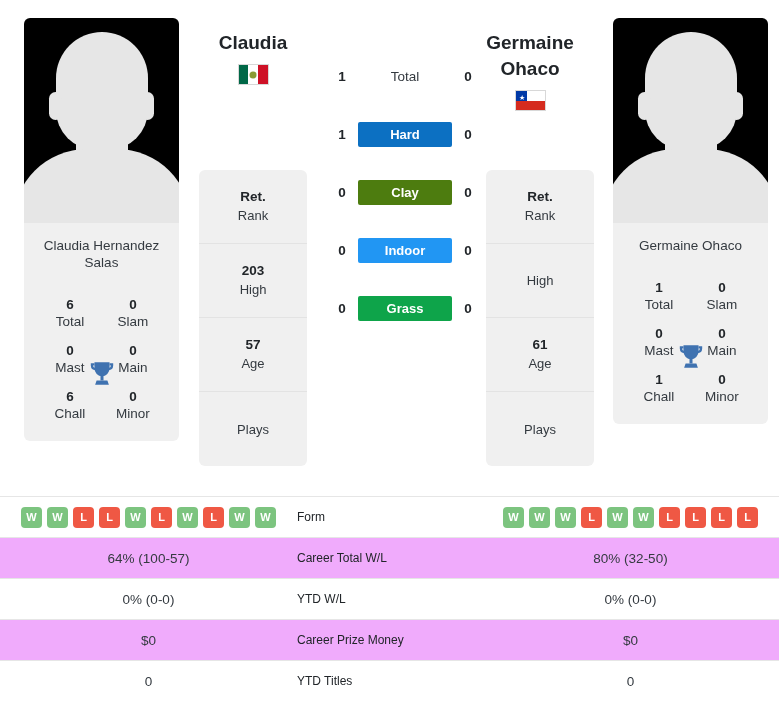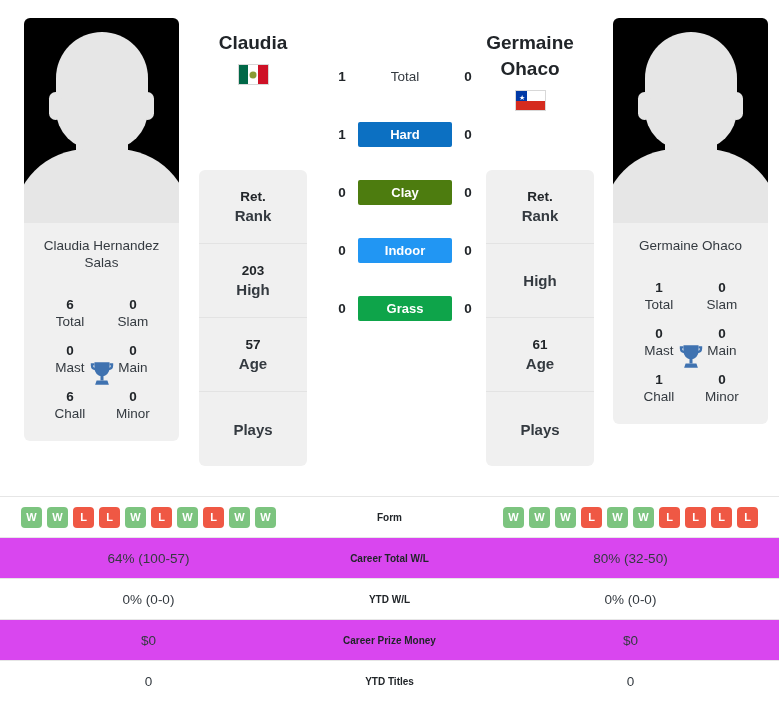--- a/index.html
+++ b/index.html
@@ -170,21 +170,21 @@
     display: flex; flex-direction: column;
     align-items: center; justify-content: center;
     border-bottom: 1px solid #e3e3e3;
   }
   .rank-cell:last-child { border-bottom: none; }
   .rank-val {
     font-size: 13.5px; font-weight: bold;
     color: #212529; line-height: 18px;
   }
   .rank-lbl {
-    font-size: 15px; color: #343a40; line-height: 19px; font-weight: bold;
+    font-size: 13px; color: #343a40; line-height: 19px;
   }
 
   
   .surf-block {
     position: absolute;
     left: 335px; top: 62px;
     width: 140px;
   }
   .surf-row {
     display: flex; align-items: center;
@@ -213,31 +213,31 @@
     height: 20px;
   }
 
   
   .cmp-table { width: 779px; }
   .cmp-row {
     display: flex; align-items: center;
     height: 41px;
     border-top: 1px solid #e6e6e6;
   }
-  .cmp-row.shade { background: #d946ef; }
+  .cmp-row.shade { background: #f0abfc; }
   .cmp-row.form-row { height: 41px; }
   .cmp-left, .cmp-right {
     flex: 1;
     display: flex; align-items: center;
     justify-content: center;
     font-size: 13.5px; color: #343a40;
   }
   .cmp-mid {
-    width: 185px; text-align: center;
-    font-size: 10px; font-weight: bold;
+    width: 185px; text-align: left;
+    font-size: 12px; font-weight: normal;
     color: #212529;
   }
   .badges { display: flex; gap: 5px; }
   .badge {
     width: 21px; height: 21px;
     display: flex; align-items: center; justify-content: center;
     border-radius: 4px;
     font-size: 11px; font-weight: bold;
     color: #ffffff;
   }

